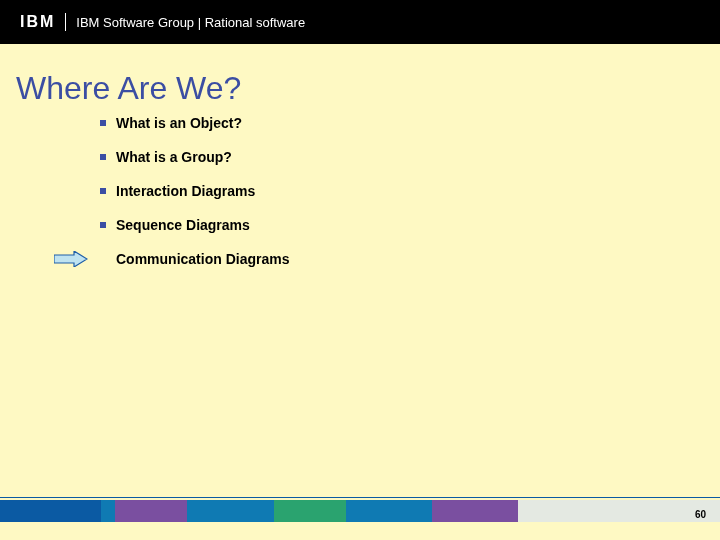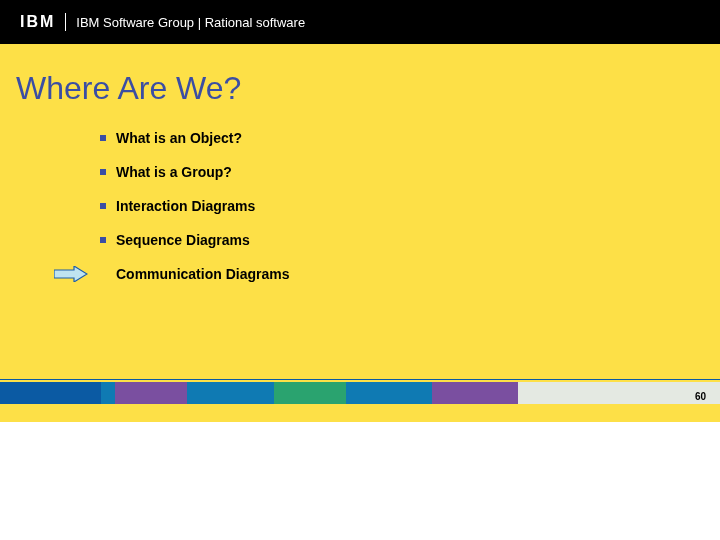--- a/index.html
+++ b/index.html
@@ -1,18 +1,18 @@
 <!DOCTYPE html>
 <html><head>
 <meta charset="utf-8">
 <style>
   * { margin: 0; padding: 0; box-sizing: border-box; }
   html, body { width: 720px; height: 540px; font-family: Arial, Helvetica, sans-serif; background: #fff; overflow: hidden; }
 
-  .slide { position: relative; width: 720px; height: 422px; background: #fde047; }
+  .slide { position: relative; width: 720px; height: 540px; background: #fef9c3; }
 
   
   .header {
     position: absolute; top: 0; left: 0; width: 720px; height: 44px;
     background: #000; display: flex; align-items: center;
   }
   .ibm-logo {
     margin-left: 20px; color: #fff; font-weight: bold;
     font-family: "Arial Black", Arial, sans-serif; letter-spacing: 2px;
     font-size: 16px;
@@ -26,21 +26,21 @@
   }
 
   
   .title {
     position: absolute; top: 70px; left: 16px;
     font-size: 32px; font-weight: 400; color: #3b4ea3;
   }
 
   
   .list {
-    position: absolute; top: 130px; left: 100px;
+    position: absolute; top: 115px; left: 100px;
   }
   .item {
     display: flex; align-items: center; margin-bottom: 18px;
     font-size: 14px; font-weight: bold; color: #000;
   }
   .bullet {
     width: 6px; height: 6px; background: #3b4ea3; margin-right: 10px;
     flex: 0 0 auto;
   }
   .arrow-slot {

